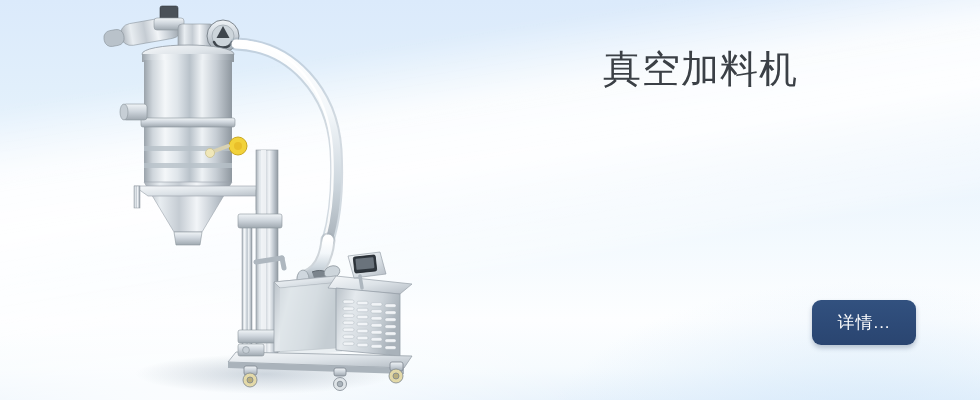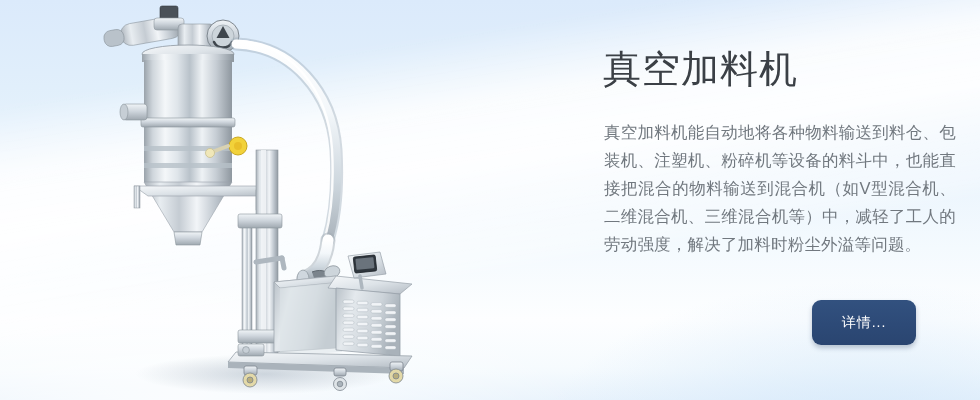--- a/index.html
+++ b/index.html
@@ -106,21 +106,21 @@
     position: absolute;
     left: 209px;
     top: 300px;
     width: 104px;
     height: 45px;
     border: none;
     border-radius: 9px;
     background: linear-gradient(180deg, #32517f 0%, #2d4a77 55%, #2a4570 100%);
     color: #ffffff;
     font-family: "Liberation Sans", "DejaVu Sans", sans-serif;
-    font-size: 14px;
+    font-size: 17px;
     letter-spacing: 1px;
     cursor: pointer;
     box-shadow: 0 3px 5px rgba(40,60,95,0.28);
     padding: 0;
   }
 </style>
 </head>
 <body>
 
 <div class="banner">
@@ -297,18 +297,17 @@
       </g>
 
       <rect x="178" y="344" width="26" height="12" rx="2" fill="url(#steelH)" stroke="#8a939b" stroke-width="0.6"></rect>
       <circle cx="186" cy="350" r="3.4" fill="#c7cfd6" stroke="#8a939b" stroke-width="0.6"></circle>
     </svg>
   </div>
 
   <div class="copy">
     <div class="title">真空加料机</div>
 
-    <div class="desc">真空加料机能自动地将各种物料输送到料仓、包装机、注塑机、粉碎机等设备的料斗中，也能直接把混合的物料输送到混合机（如V型混合机、二维混合机、三维混合机等）中，减轻了工人的劳动强度，解决了加料时粉尘外溢等问题。</div>
 
     <button class="btn">详情...</button>
   </div>
 
 </div>
 
 </body></html>

